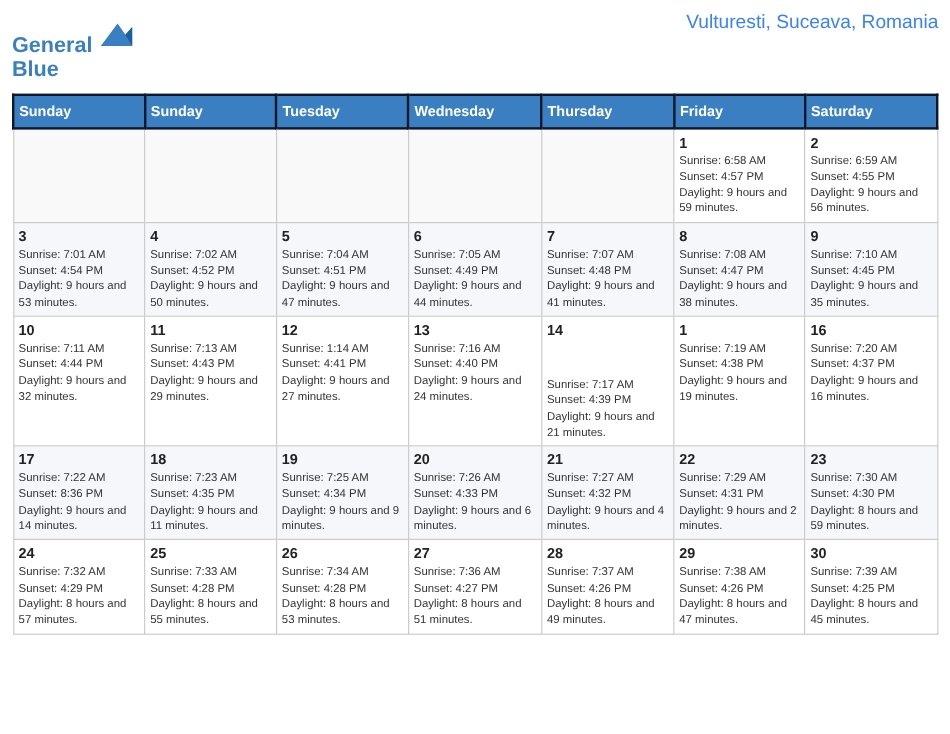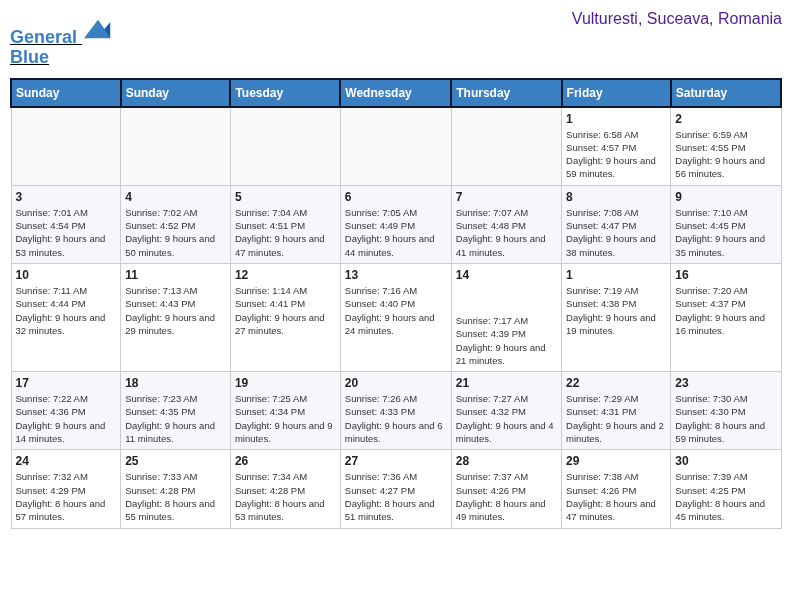--- a/index.html
+++ b/index.html
@@ -13,21 +13,20 @@
     .header-section {
       display: flex;
       align-items: flex-start;
       justify-content: space-between;
       margin-bottom: 10px;
     }
     .logo {
       display: flex;
       align-items: flex-start;
       margin-top: 5px;
-      text-decoration: underline;
     }
     .logo-text {
       font-size: 18px;
       font-weight: bold;
       color: #1a1a2e;
       line-height: 1.1;
     }
     .logo-text span {
       color: #3a7fc1;
     }
@@ -39,21 +38,21 @@
     .title-section {
       text-align: right;
     }
     .main-title {
       font-size: 36px;
       font-weight: bold;
       color: #222;
     }
     .subtitle {
       font-size: 16px;
-      color: #4c1d95;
+      color: #3b82f6;
     }
     .calendar {
       width: 100%;
       border-collapse: collapse;
     }
     .calendar th {
       background-color: #3a7fc1;
       color: #fff;
       font-size: 12px;
       font-weight: bold;
@@ -230,21 +229,21 @@
           <span class="day-number">16</span>
           <div class="day-info" style="white-space: pre-line;">Sunrise: 7:20 AM
 Sunset: 4:37 PM
 Daylight: 9 hours and 16 minutes.</div>
         </td>
       </tr>
       <tr>
         <td>
           <span class="day-number">17</span>
           <div class="day-info" style="white-space: pre-line;">Sunrise: 7:22 AM
-Sunset: 4:36 PM
+Sunset: 8:36 PM
 Daylight: 9 hours and 14 minutes.</div>
         </td>
         <td>
           <span class="day-number">18</span>
           <div class="day-info" style="white-space: pre-line;">Sunrise: 7:23 AM
 Sunset: 4:35 PM
 Daylight: 9 hours and 11 minutes.</div>
         </td>
         <td>
           <span class="day-number">19</span>

